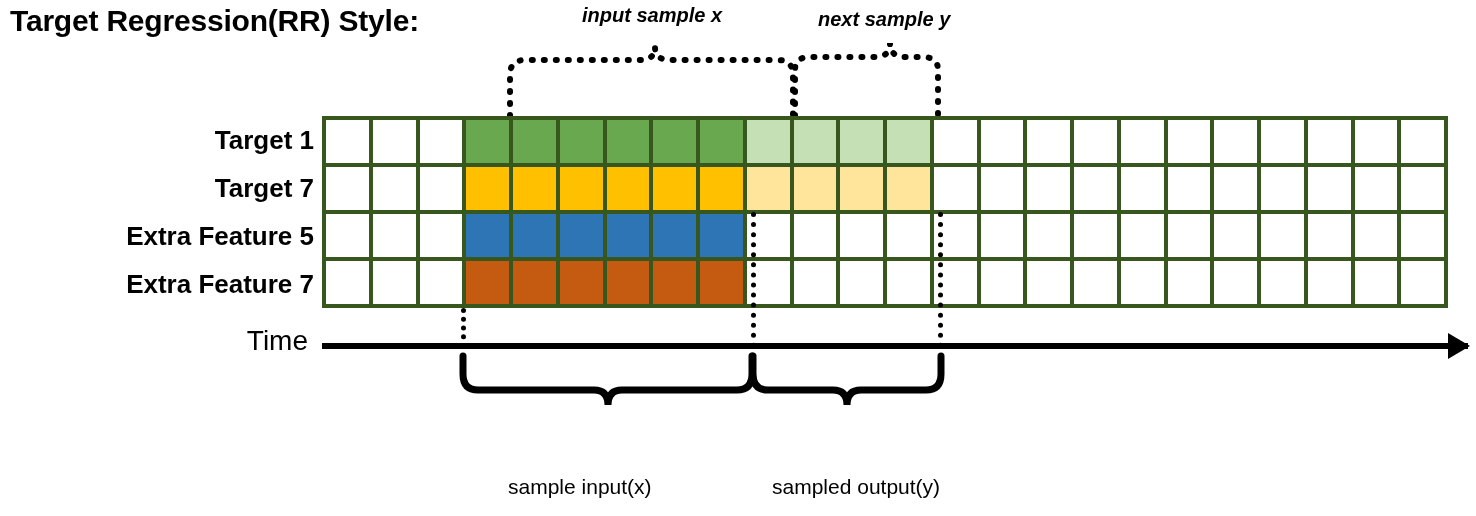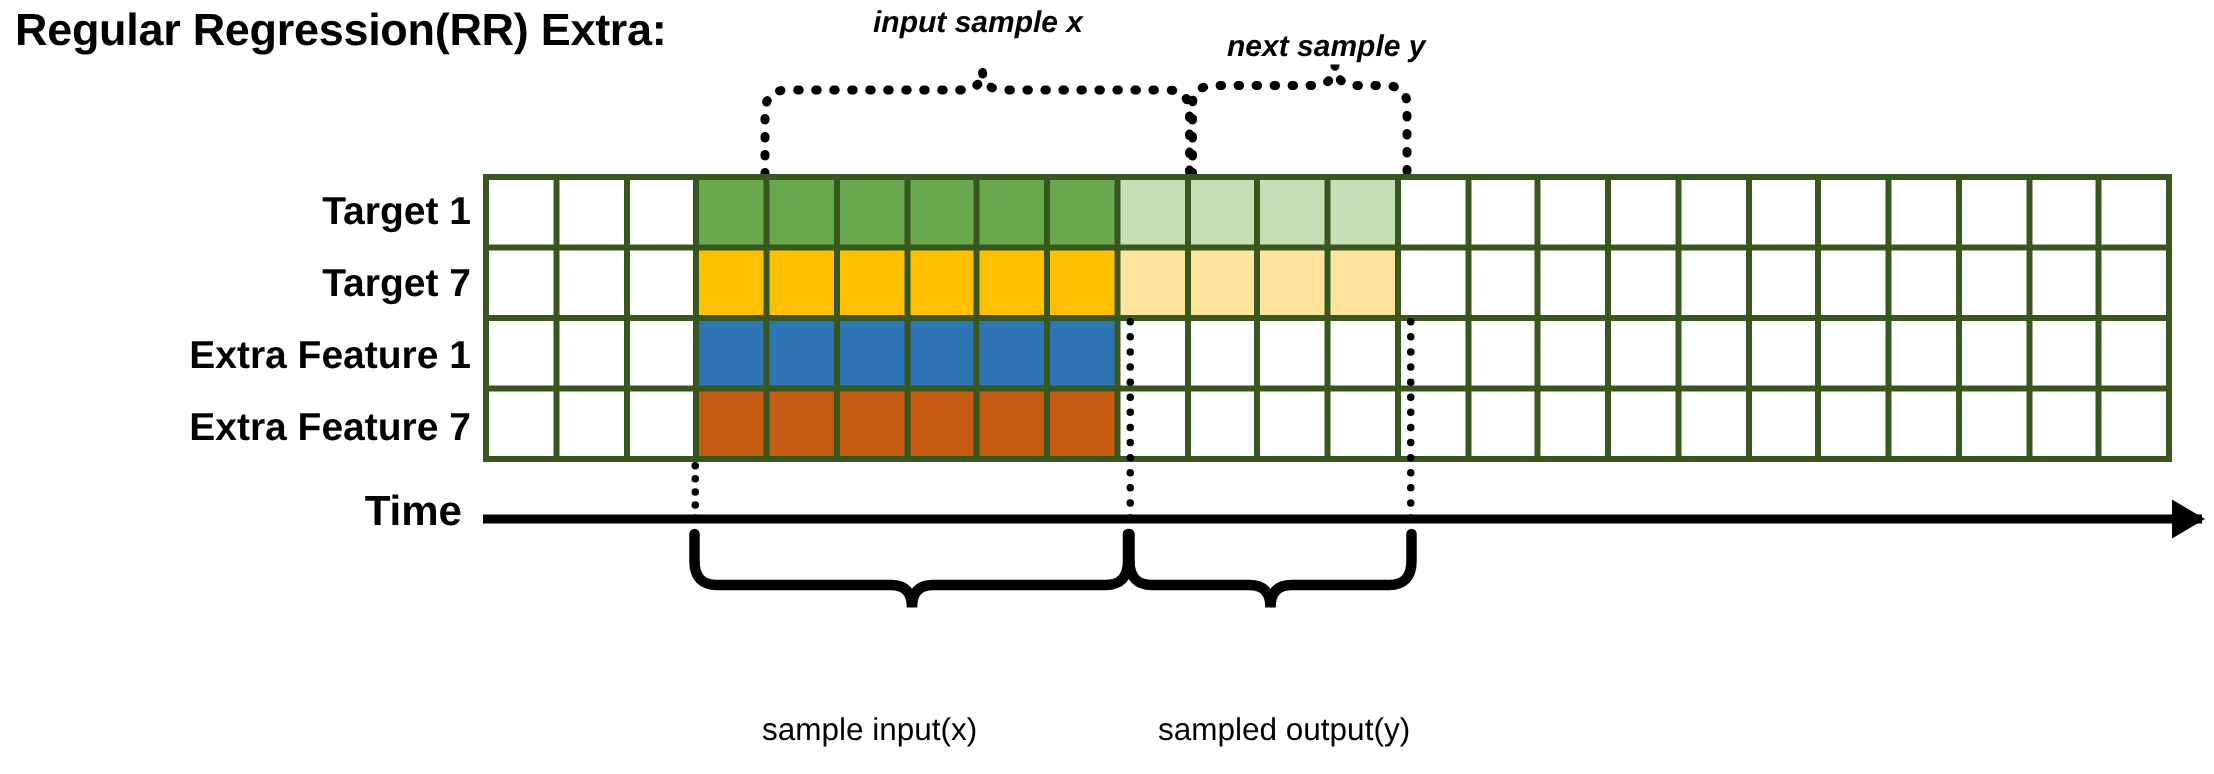--- a/index.html
+++ b/index.html
@@ -4,68 +4,68 @@
 <style>
   html,body{margin:0;padding:0;background:#ffffff;}
   body{width:1476px;height:516px;position:relative;overflow:hidden;
        font-family:"Liberation Sans","DejaVu Sans",sans-serif;color:#000;}
   .abs{position:absolute;}
 
   #title{left:10px;top:4px;font-size:30px;font-weight:700;letter-spacing:-0.2px;white-space:nowrap;}
 
   .sample-label{font-size:20px;font-style:italic;font-weight:600;white-space:nowrap;}
   #lbl-next-x{left:582px;top:4px;}
-  #lbl-next-y{left:818px;top:20px;}
+  #lbl-next-y{left:818px;top:8px;}
 
   
   .row-label{font-size:26px;font-weight:700;text-align:right;width:260px;
              left:54px;white-space:nowrap;height:48px;line-height:48px;}
 
   
   #grid{left:322px;top:116px;width:1126px;height:192px;
         border:4px solid #38571f;box-sizing:border-box;
         display:grid;grid-template-columns:repeat(24,1fr);grid-template-rows:repeat(4,1fr);
         background:#38571f;gap:4px;padding:0px;}
   #grid .cell{background:#ffffff;}
 
   
   #time-label{left:188px;top:325px;width:120px;text-align:right;
-              font-size:28px;font-weight:700;}
+              font-size:28px;font-weight:400;}
   #axis{left:322px;top:343px;width:1146px;height:6px;background:#000;}
   #axis-arrow{left:1448px;top:333px;width:0;height:0;
               border-left:22px solid #000;border-top:13px solid transparent;border-bottom:13px solid transparent;}
 
   
   .vdot{width:0;border-left:5px dotted #000;}
 
   
   .caption{font-size:21px;line-height:25px;white-space:pre;}
   #cap-x{left:508px;top:424px;}
   #cap-y{left:772px;top:424px;}
 
   svg{overflow:visible;}
 </style>
 </head>
 <body>
 
-<div class="abs" id="title">Regular Regression(RR) Extra:</div>
+<div class="abs" id="title">Target Regression(RR) Style:</div>
 
 <div class="abs sample-label" id="lbl-next-x">input sample x</div>
 <div class="abs sample-label" id="lbl-next-y">next sample y</div>
 
 <svg class="abs" id="top-braces" style="left:0;top:0;width:1476px;height:120px;">
 
   <path d="M510,116 L510,75 Q510,60 525,60 L640,60 Q655,60 655,47 Q655,60 670,60 L778,60 Q793,60 793,75 L793,116" fill="none" stroke="#000" stroke-width="6" stroke-linecap="round" stroke-dasharray="1 11"></path>
 
   <path d="M795,116 L795,70 Q795,57 810,57 L875,57 Q890,57 890,43 Q890,57 905,57 L923,57 Q938,57 938,70 L938,116" fill="none" stroke="#000" stroke-width="6" stroke-linecap="round" stroke-dasharray="1 11"></path>
 </svg>
 
 <div class="abs row-label" style="top:116px;">Target 1</div>
 <div class="abs row-label" style="top:164px;">Target 7</div>
-<div class="abs row-label" style="top:212px;">Extra Feature 1</div>
+<div class="abs row-label" style="top:212px;">Extra Feature 5</div>
 <div class="abs row-label" style="top:260px;">Extra Feature 7</div>
 
 <div class="abs" id="grid">
     <div class="cell" style="background: rgb(255, 255, 255);"></div>
     <div class="cell" style="background: rgb(255, 255, 255);"></div>
     <div class="cell" style="background: rgb(255, 255, 255);"></div>
     <div class="cell" style="background: rgb(106, 168, 79);"></div>
     <div class="cell" style="background: rgb(106, 168, 79);"></div>
     <div class="cell" style="background: rgb(106, 168, 79);"></div>
     <div class="cell" style="background: rgb(106, 168, 79);"></div>

